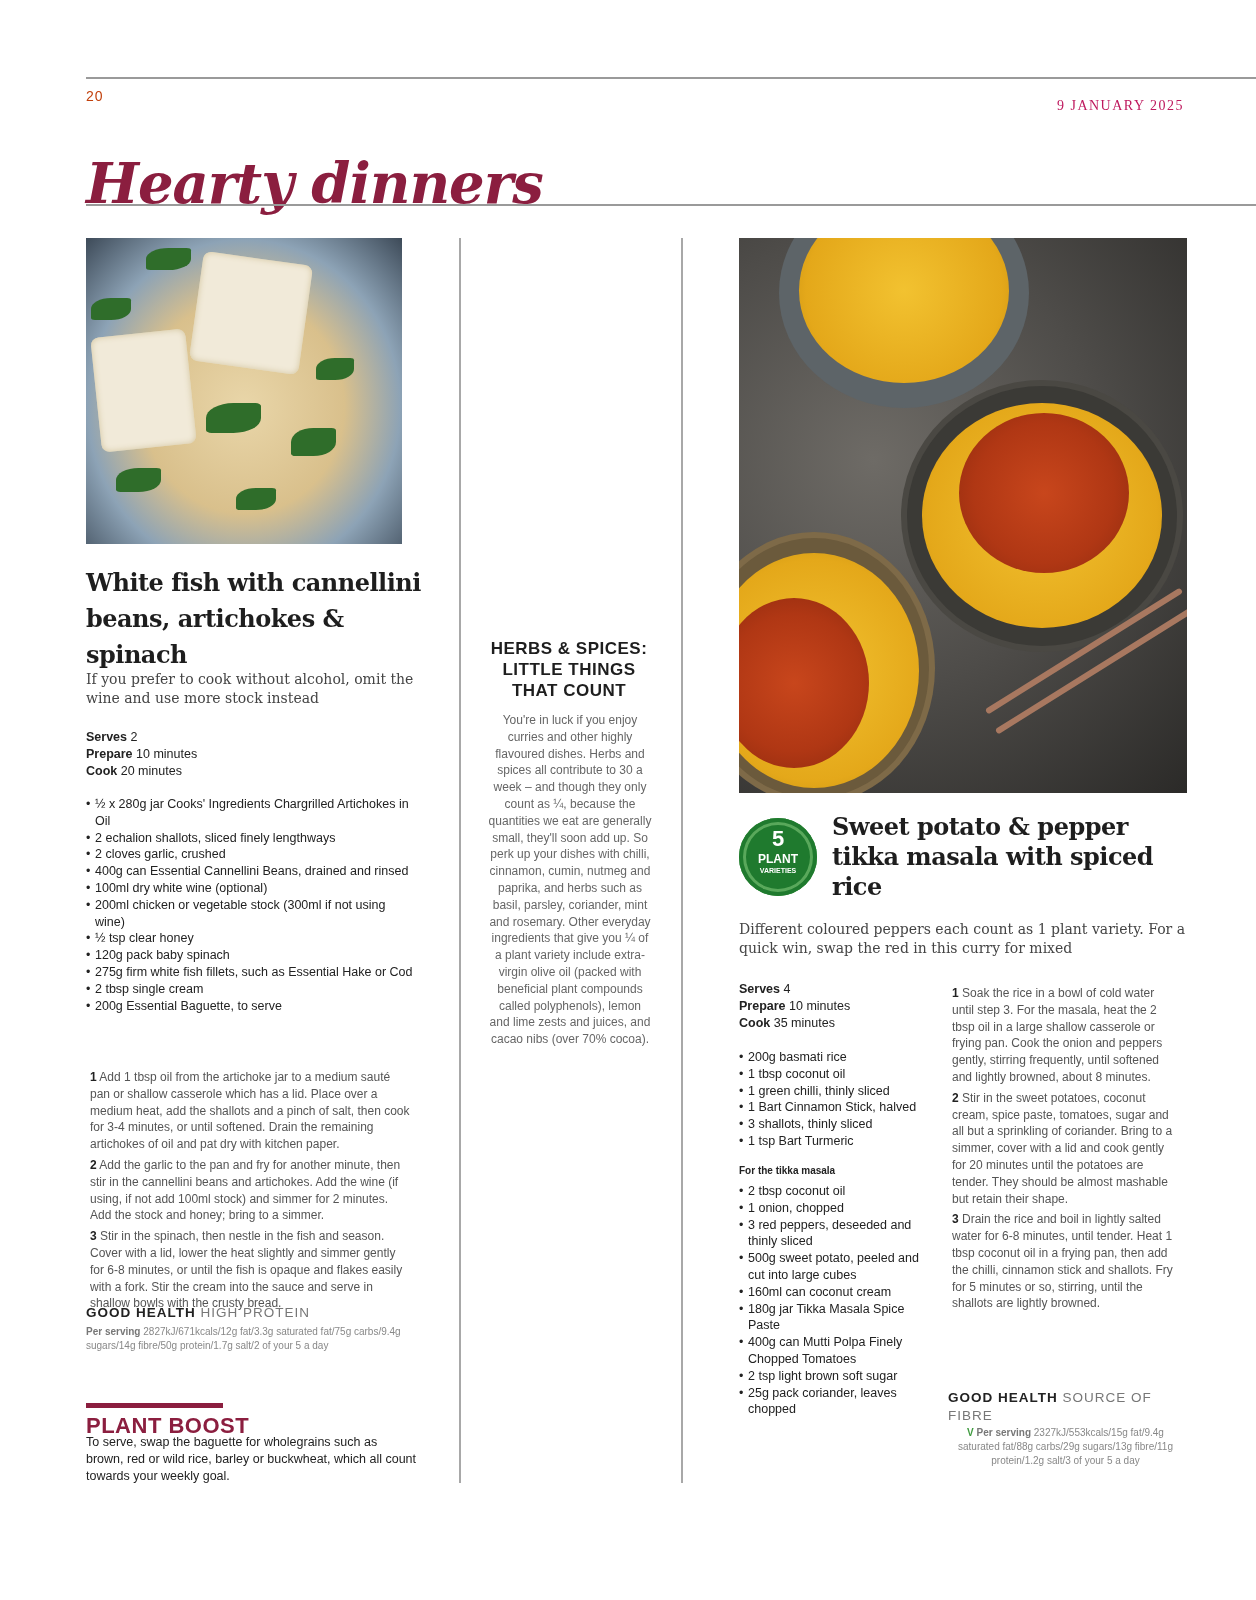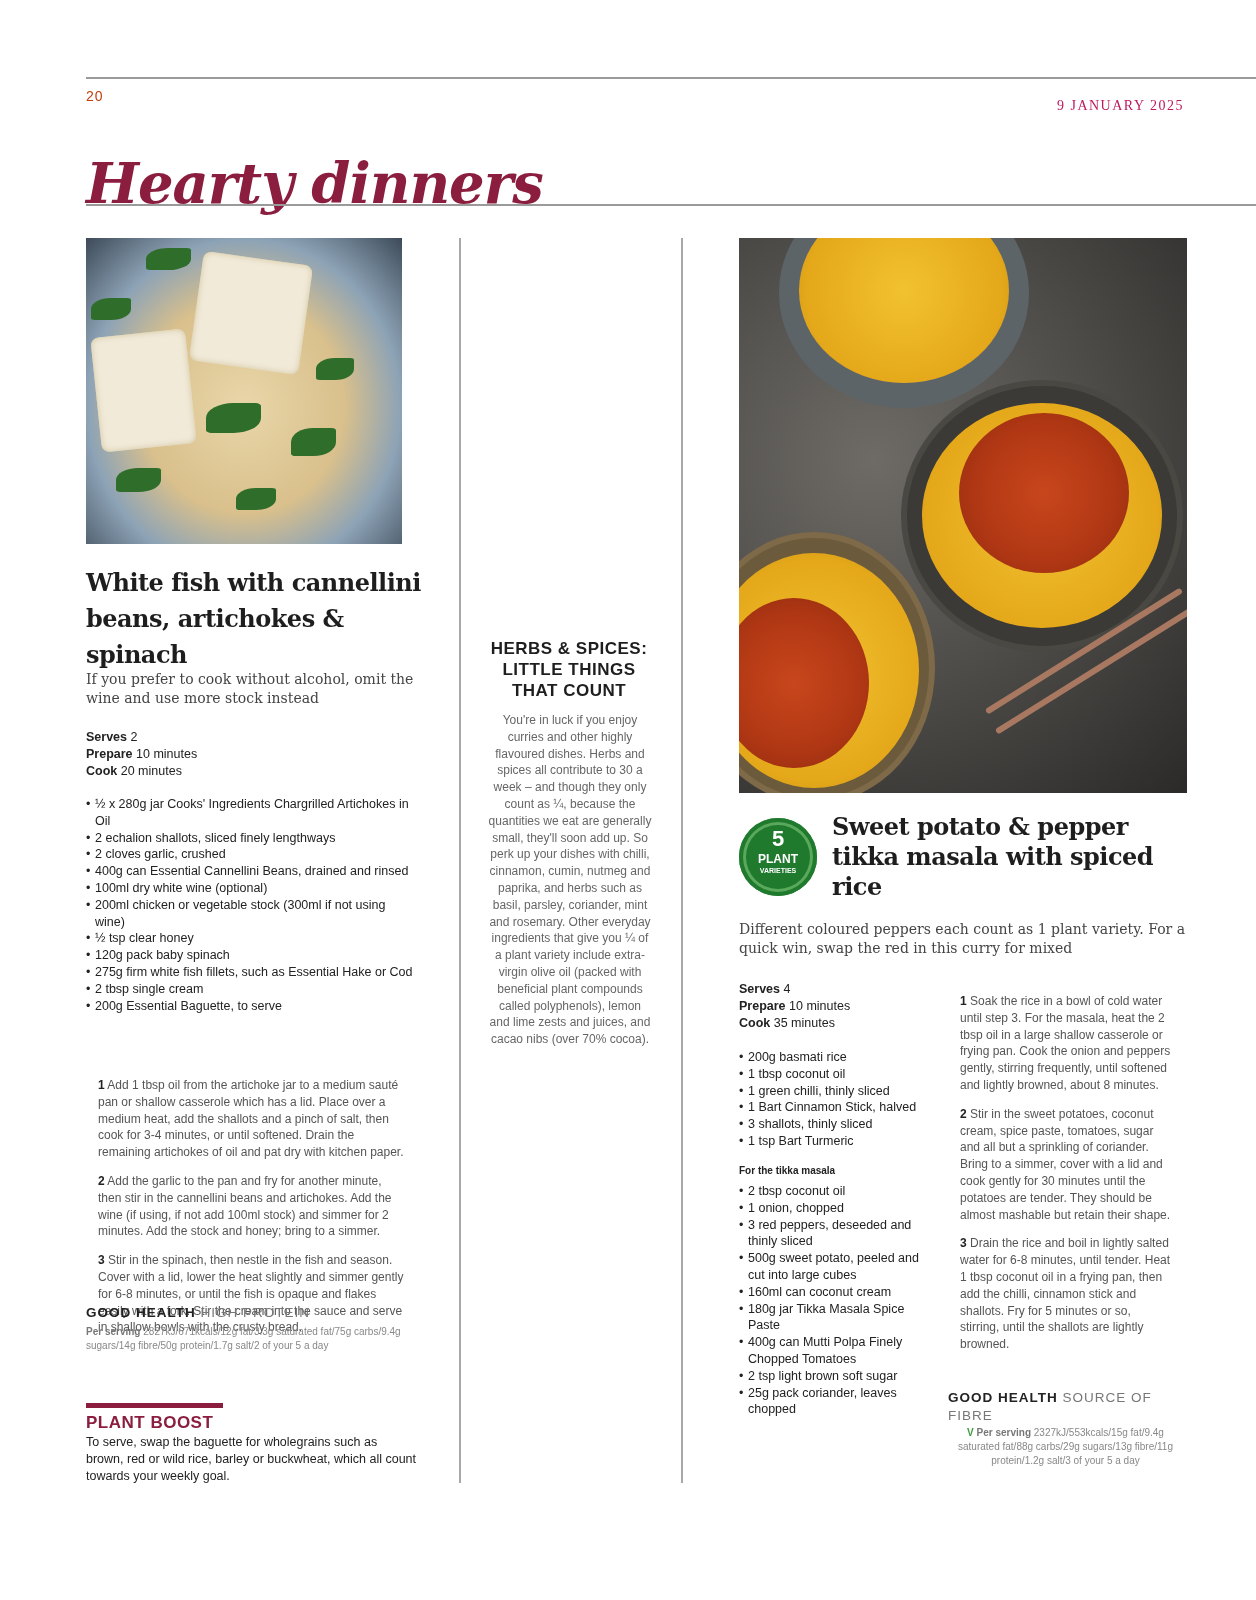--- a/index.html
+++ b/index.html
@@ -32,34 +32,34 @@
   .meta { font-family:"Liberation Sans", sans-serif; font-size:12.5px; line-height:17px; color:#222; }
   .meta b { font-weight:bold; }
   .meta1 { left:86px; top:729px; }
 
   .ingr { font-family:"Liberation Sans", sans-serif; font-size:12.5px; line-height:16.8px; color:#222; margin:0; padding:0; list-style:none; }
   .ingr li { position:relative; padding-left:9px; }
   .ingr li::before { content:"•"; position:absolute; left:0; top:0; }
   .ingr1 { left:86px; top:796px; width:330px; }
 
   .method { font-family:"Liberation Sans", sans-serif; font-size:12px; line-height:16.8px; color:#555; }
-  .method p { margin:12px; }
+  .method p { margin:4px; }
   .method .n { font-weight:bold; color:#222; }
   .method1 { left:86px; top:1065px; width:330px; }
 
   .gh { font-family:"Liberation Sans", sans-serif; font-size:13.5px; letter-spacing:1px; color:#222; }
   .gh .lab { font-weight:bold; }
   .gh .val { color:#777; }
   .gh1 { left:86px; top:1305px; }
   .nutri { font-family:"Liberation Sans", sans-serif; font-size:10px; line-height:14px; color:#888; }
   .nutri b { color:#777; }
   .nutri1 { left:86px; top:1325px; width:330px; }
 
   .pb-bar { left:86px; top:1403px; width:137px; height:5px; background:#8b1e3f; }
-  .pb-title { left:86px; top:1413px; font-family:"Liberation Sans", sans-serif; font-weight:bold; font-size:17px; color:#8b1e3f; letter-spacing:0.5px; }
+  .pb-title { left:86px; top:1413px; font-family:"Liberation Sans", sans-serif; font-weight:bold; font-size:22px; color:#8b1e3f; letter-spacing:0.5px; }
   .pb-text { left:86px; top:1434px; width:330px; font-family:"Liberation Sans", sans-serif; font-size:12.5px; line-height:17px; color:#222; }
 
   .sidebar-title { left:484px; top:638px; width:170px; text-align:center; font-family:"Liberation Sans", sans-serif; font-weight:bold; font-size:17px; line-height:21px; color:#1e1e1e; letter-spacing:0.5px; }
   .sidebar-text { left:488px; top:712px; width:164px; text-align:center; font-family:"Liberation Sans", sans-serif; font-size:12px; line-height:16.8px; color:#666; }
 
   .badge { left:739px; top:818px; width:78px; height:78px; border-radius:50%; background:#1f7a2e; color:#fff; text-align:center; box-shadow: inset 0 0 0 4px #1f7a2e, inset 0 0 0 7px #59a85b; }
   .badge .num { position:absolute; left:0; right:0; top:10px; font-family:"Liberation Sans", sans-serif; font-size:22px; font-weight:bold; line-height:22px; }
   .badge .l1 { position:absolute; left:0; right:0; top:35px; font-family:"Liberation Sans", sans-serif; font-size:12px; font-weight:bold; line-height:12px; }
   .badge .l2 { position:absolute; left:0; right:0; top:49px; font-family:"Liberation Sans", sans-serif; font-size:7px; font-weight:bold; line-height:8px; }
 
@@ -180,21 +180,21 @@
   <li>3 red peppers, deseeded and thinly sliced</li>
   <li>500g sweet potato, peeled and cut into large cubes</li>
   <li>160ml can coconut cream</li>
   <li>180g jar Tikka Masala Spice Paste</li>
   <li>400g can Mutti Polpa Finely Chopped Tomatoes</li>
   <li>2 tsp light brown soft sugar</li>
   <li>25g pack coriander, leaves chopped</li>
 </ul>
 <div class="abs method method2">
   <p><span class="n">1</span> <span>Soak the rice in a bowl of cold water until step 3. For the masala, heat the 2 tbsp oil in a large shallow casserole or frying pan. Cook the onion and peppers gently, stirring frequently, until softened and lightly browned, about 8 minutes.</span></p>
-  <p><span class="n">2</span> <span>Stir in the sweet potatoes, coconut cream, spice paste, tomatoes, sugar and all but a sprinkling of coriander. Bring to a simmer, cover with a lid and cook gently for 30 minutes until the potatoes are tender. They should be almost mashable but retain their shape.</span></p>
+  <p><span class="n">2</span> <span>Stir in the sweet potatoes, coconut cream, spice paste, tomatoes, sugar and all but a sprinkling of coriander. Bring to a simmer, cover with a lid and cook gently for 20 minutes until the potatoes are tender. They should be almost mashable but retain their shape.</span></p>
   <p><span class="n">3</span> <span>Drain the rice and boil in lightly salted water for 6-8 minutes, until tender. Heat 1 tbsp coconut oil in a frying pan, then add the chilli, cinnamon stick and shallots. Fry for 5 minutes or so, stirring, until the shallots are lightly browned.</span></p>
 </div>
 <div class="abs gh gh2">
   <span class="lab">GOOD HEALTH</span>
   <span class="val">SOURCE OF FIBRE</span>
 </div>
 <div class="abs nutri nutri2">
   <span class="v">V</span>
   <b>Per serving</b>
   <span>2327kJ/553kcals/15g fat/9.4g saturated fat/88g carbs/29g sugars/13g fibre/11g protein/1.2g salt/3 of your 5 a day</span>

